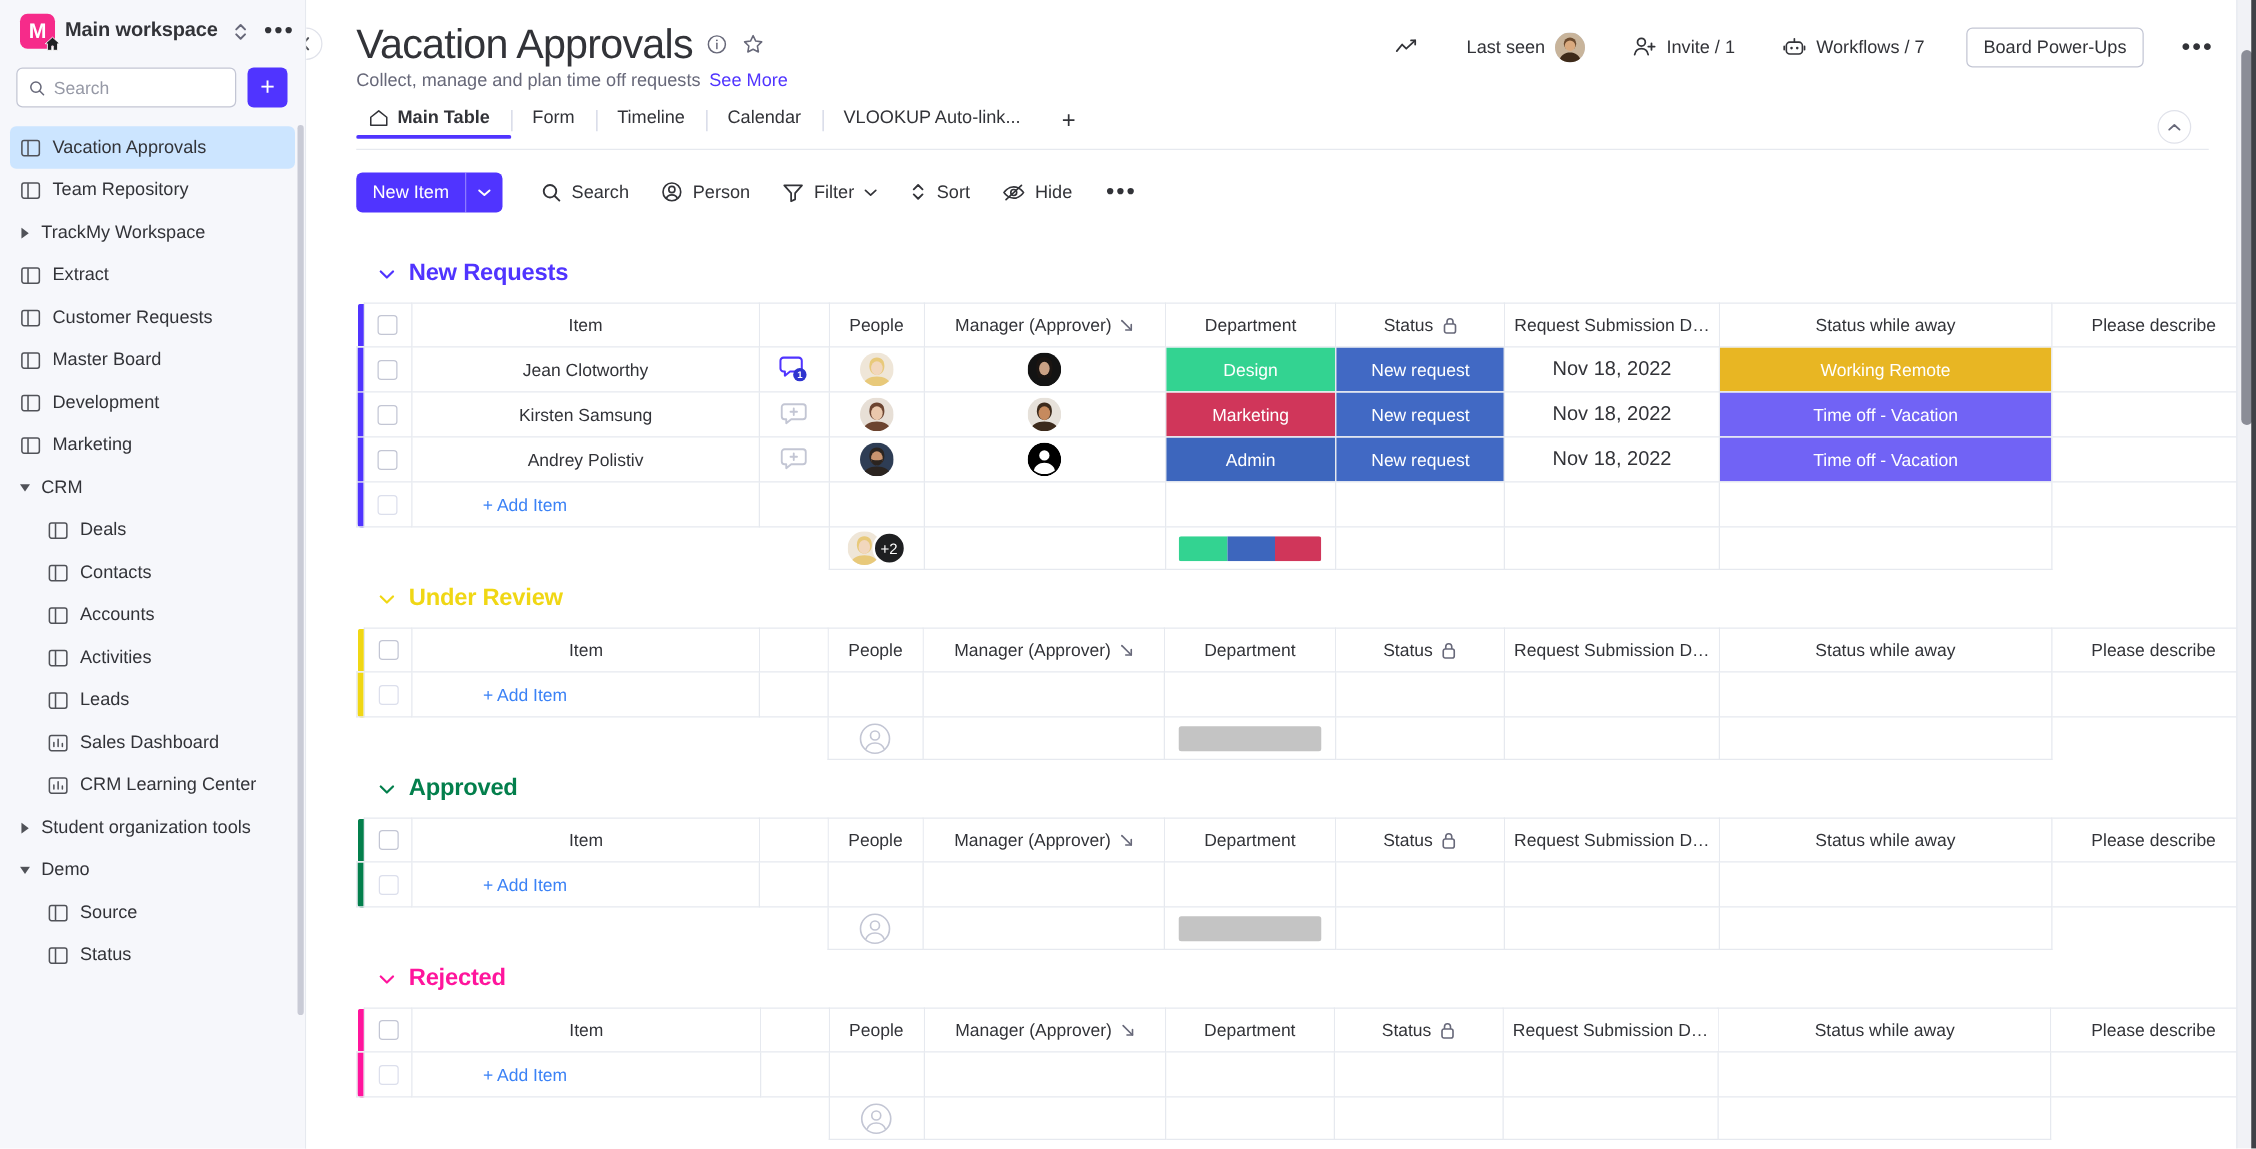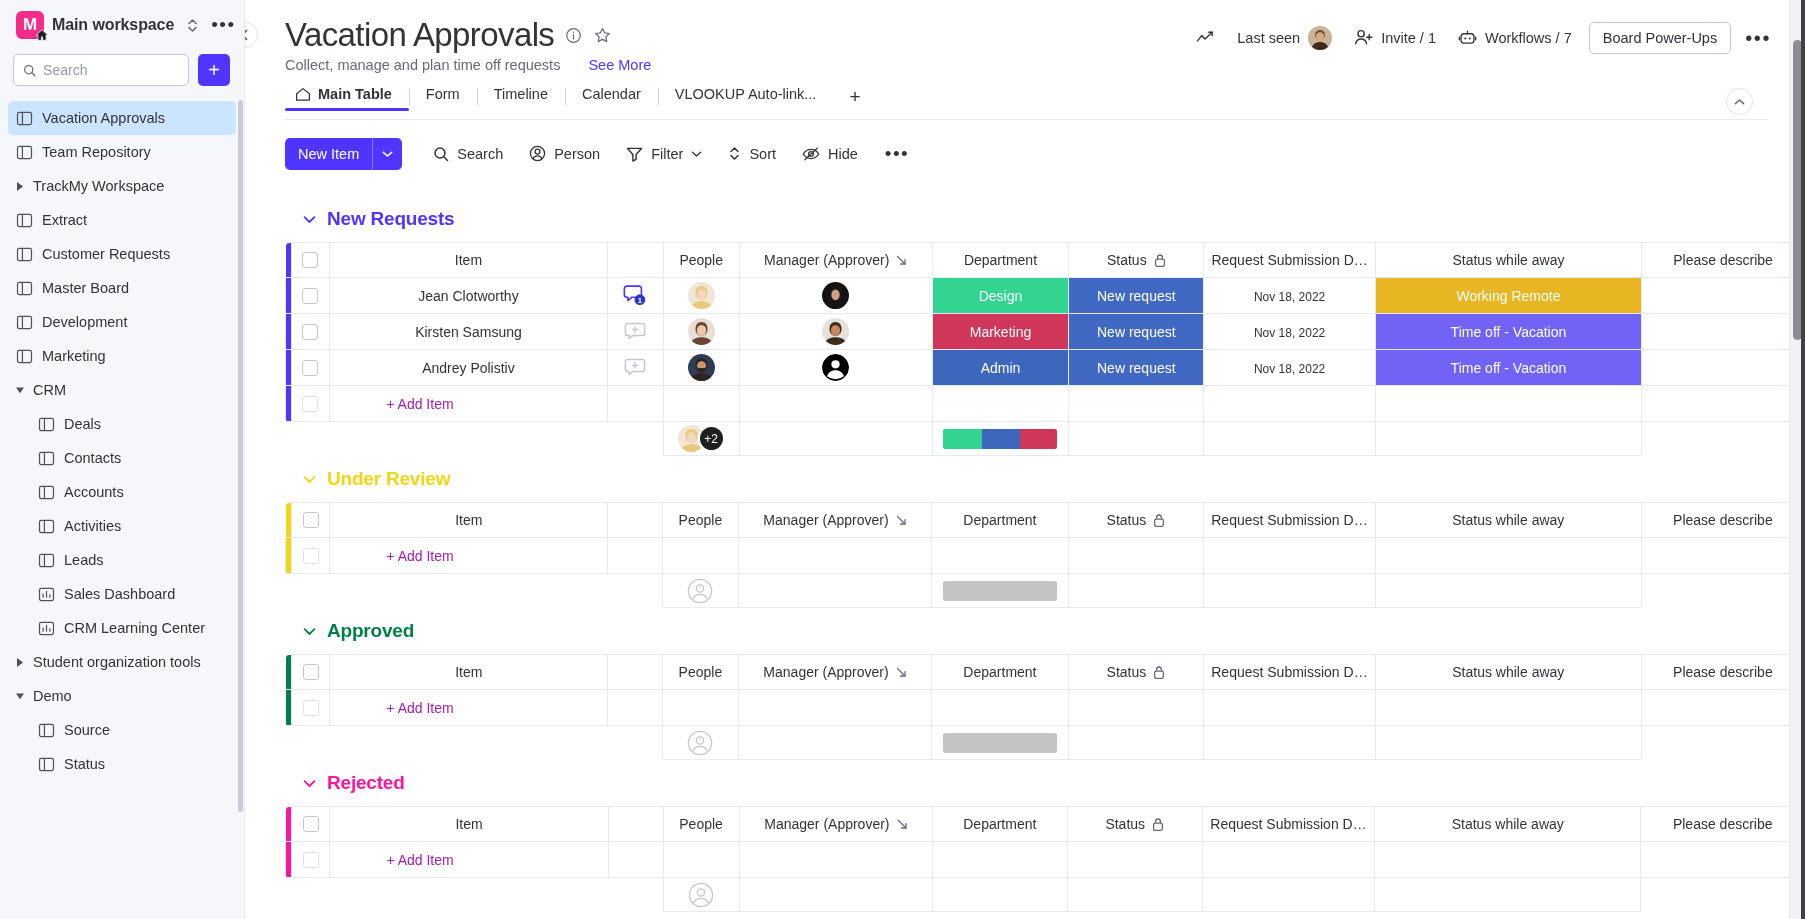--- a/index.html
+++ b/index.html
@@ -87,28 +87,28 @@
     display: flex; align-items: center; justify-content: center; z-index: 20;
     cursor: pointer;
   }
   .board-head { padding: 14px 28px 0 40px; position: relative; }
   .title-row { display: flex; align-items: center; gap: 11px; }
   .board-title {
     font-size: 33px; font-weight: 400; color: #323338; letter-spacing: -0.6px;
     line-height: 42px;
   }
   .sub-row {
-    display: flex; align-items: center; gap: 28px; margin-top: 1px;
+    display: flex; align-items: center; gap: 7px; margin-top: 1px;
     font-size: 14.5px; color: #676879;
   }
   .see-more { color: #5034ff; cursor: pointer; }
 
   .head-right {
     position: absolute; right: 24px; top: 20px;
-    display: flex; align-items: center; gap: 0px; text-align: center;
+    display: flex; align-items: center; gap: 16px; text-align: center;
   }
   .hr-item {
     display: flex; align-items: center; gap: 8px;
     font-size: 14.5px; color: #323338; padding: 6px 11px;
     border-radius: 5px; cursor: pointer; white-space: nowrap;
   }
   .avatar-sm {
     width: 24px; height: 24px; border-radius: 50%;
     background: #d9e0ee; overflow: hidden; flex: 0 0 24px;
     box-shadow: 0 0 0 2px #fff;
@@ -201,21 +201,21 @@
   }
   .hrow td.nb { border: none; }
   .irow td {
     height: 36px; border: 1px solid #e6e9ef;
     font-size: 14px; text-align: center; background: #fff;
   }
   .addrow td {
     height: 36px; border: 1px solid #e6e9ef;
     font-size: 14px; color: #676879; background: #fff;
   }
-  .addrow .addlbl { text-align: left; padding-left: 56px; color: #a21caf; }
+  .addrow .addlbl { text-align: left; padding-left: 56px; color: #3b82f6; }
   .srow td {
     height: 34px; border: 1px solid #e6e9ef; border-top: none;
     background: #fff;
   }
   .srow td.blank { border: none; background: transparent; }
 
   .c-item { width: 290px; }
   .c-conv { width: 58px; }
   .c-people { width: 78px; }
   .c-mgr { width: 200px; }
@@ -223,21 +223,21 @@
   .c-status { width: 140px; }
   .c-date { width: 178px; }
   .c-away { width: 280px; }
   .c-desc { width: 170px; }
 
   .item-name { text-align: left; padding-left: 64px; font-size: 14.5px; color: #323338; }
   .pill {
     color: #fff; font-size: 14px; display: flex; align-items: center;
     justify-content: center; height: 100%; width: 100%;
   }
-  .date-txt { color: #323338; font-size: 12px; }
+  .date-txt { color: #323338; font-size: 16px; }
   .hdr-lbl { display: inline-flex; align-items: center; gap: 7px; justify-content: center; }
 
   .av { width: 27px; height: 27px; border-radius: 50%; overflow: hidden; margin: 0 auto;
         box-shadow: 0 0 0 2px #fff; }
   .av svg { display: block; }
   .conv-ico { display: flex; align-items: center; justify-content: center; }
 
   .sum-people { display: flex; align-items: center; justify-content: center; }
   .sum-people .pill-av { width: 27px; height: 27px; border-radius: 50%; overflow: hidden; }
   .sum-plus {

